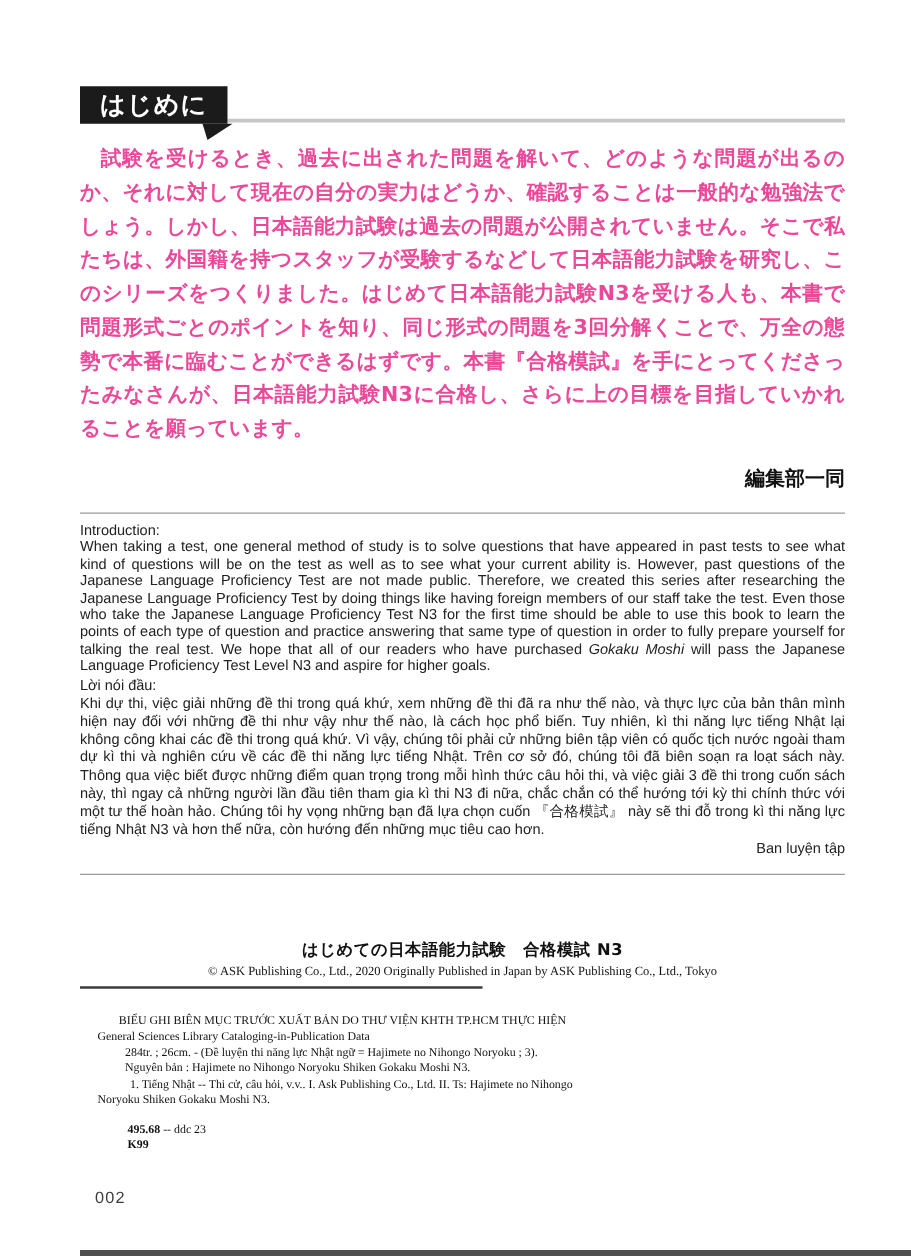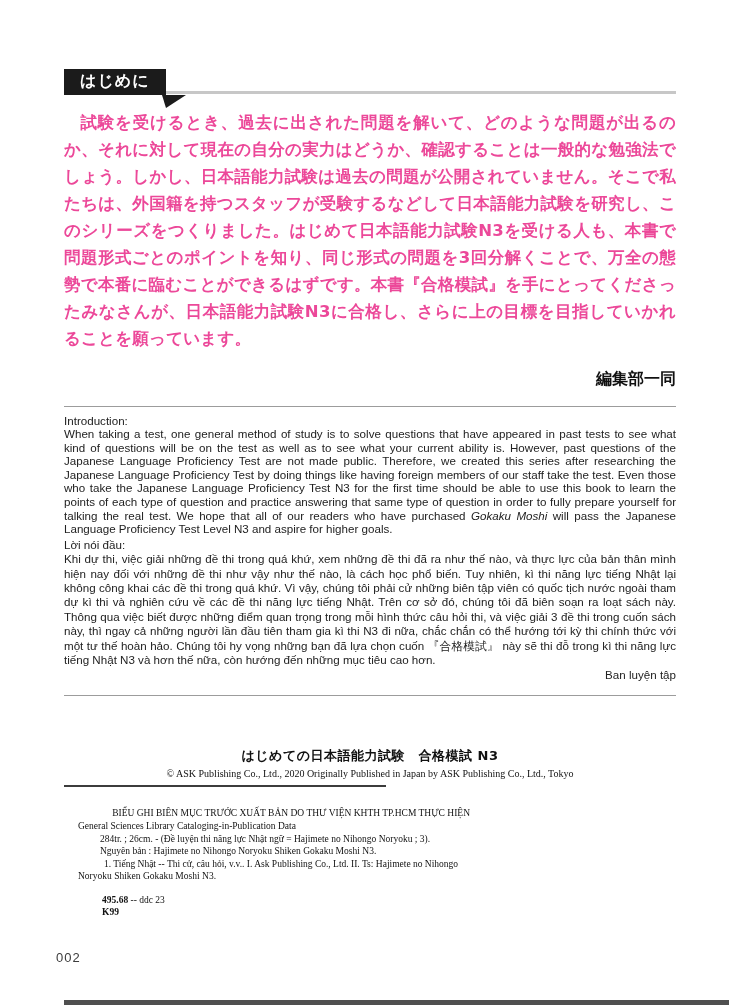--- a/index.html
+++ b/index.html
@@ -15,21 +15,21 @@
     color: #1a1a1a;
   }
   .content { padding: 69px 53px 0 64px; }
 
   
   .jp-header { display: flex; align-items: flex-end; }
   .header-box {
     position: relative;
     background: #1b1b1b;
     color: #ffffff;
-    font-size: 16px;
+    font-size: 20px;
     font-weight: bold;
     line-height: 1;
     padding: 4px 16px 6px 16px;
     letter-spacing: 1px;
     font-family: "DejaVu Sans", sans-serif;
   }
   .header-tail {
     position: absolute;
     top: 100%;
     left: 98px;
@@ -100,33 +100,33 @@
 
   
   .cip {
     margin: 20px 0 0 14px;
     width: 392px;
     font-family: "Liberation Serif", "DejaVu Serif", serif;
     font-size: 9.5px;
     line-height: 12.5px;
     color: #111;
   }
-  .cip-head-vi { margin: 0; text-align: right; }
+  .cip-head-vi { margin: 0; text-align: center; }
   .cip-head-en { margin: 1px 0 0 0; text-align: left; }
   .cip-entry { margin: 15px 0 0 0; text-indent: 12px; }
   .cip-line-indent { margin: 0 0 0 22px; }
   .cip-tracing { margin: 0; text-indent: 26px; }
   .cip-ddc { margin: 11px 0 0 24px; }
   .cip-call { margin: 0 0 0 24px; font-weight: bold; }
   .bold { font-weight: bold; }
 
   
   .page-number {
     position: absolute;
-    left: 56px;
+    left: 76px;
     top: 950px;
     font-size: 13px;
     color: #3c3c3c;
     letter-spacing: 1px;
   }
   .bottom-bar {
     position: absolute;
     left: 64px;
     right: 0;
     bottom: 0;

